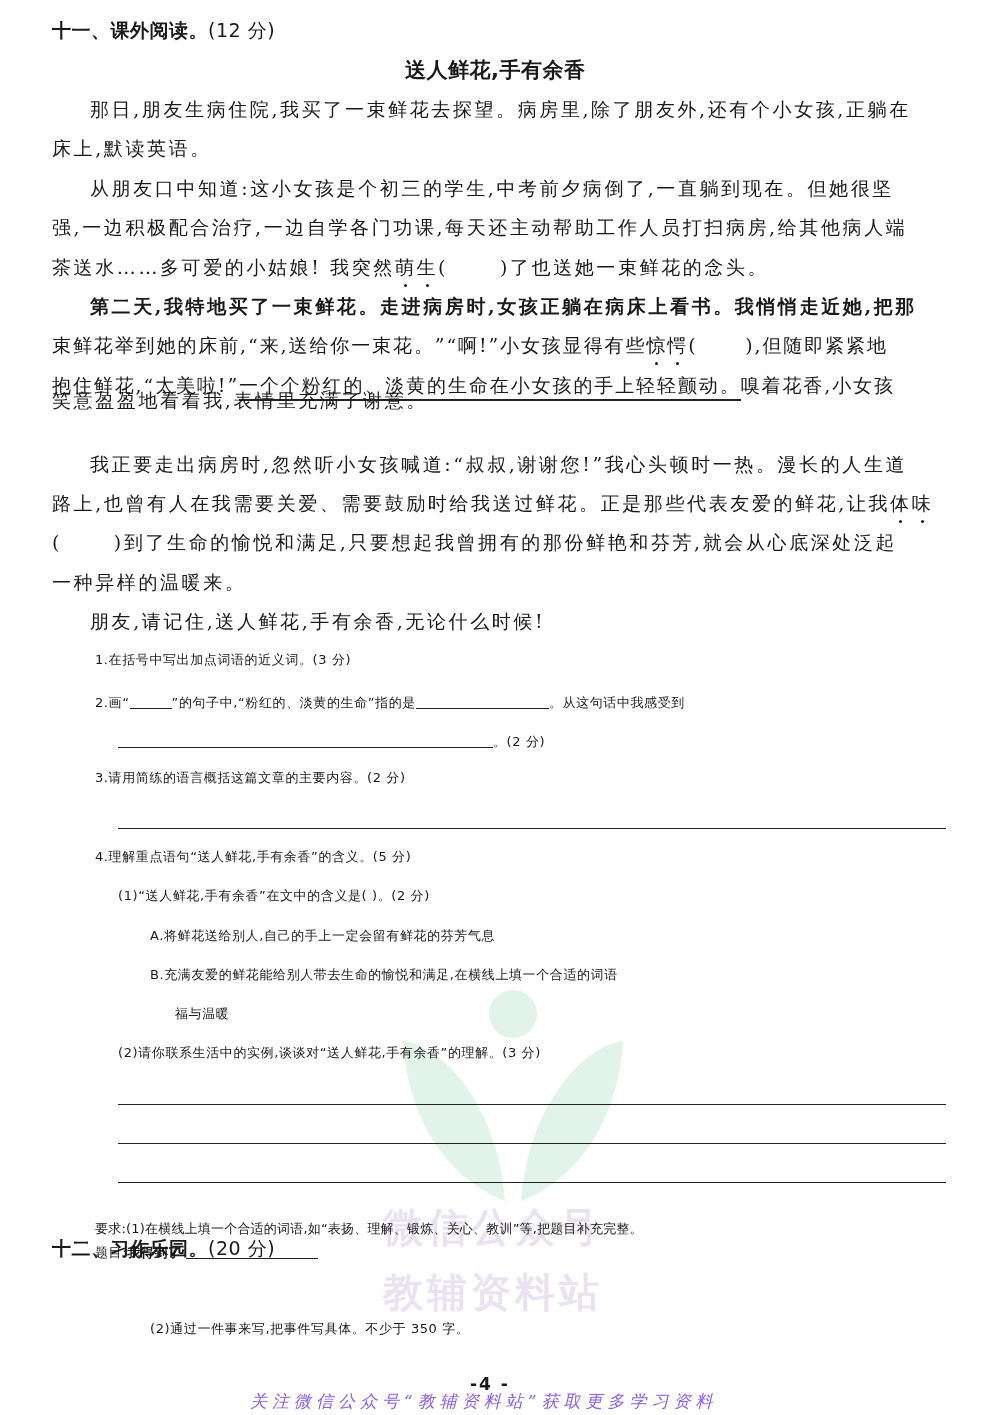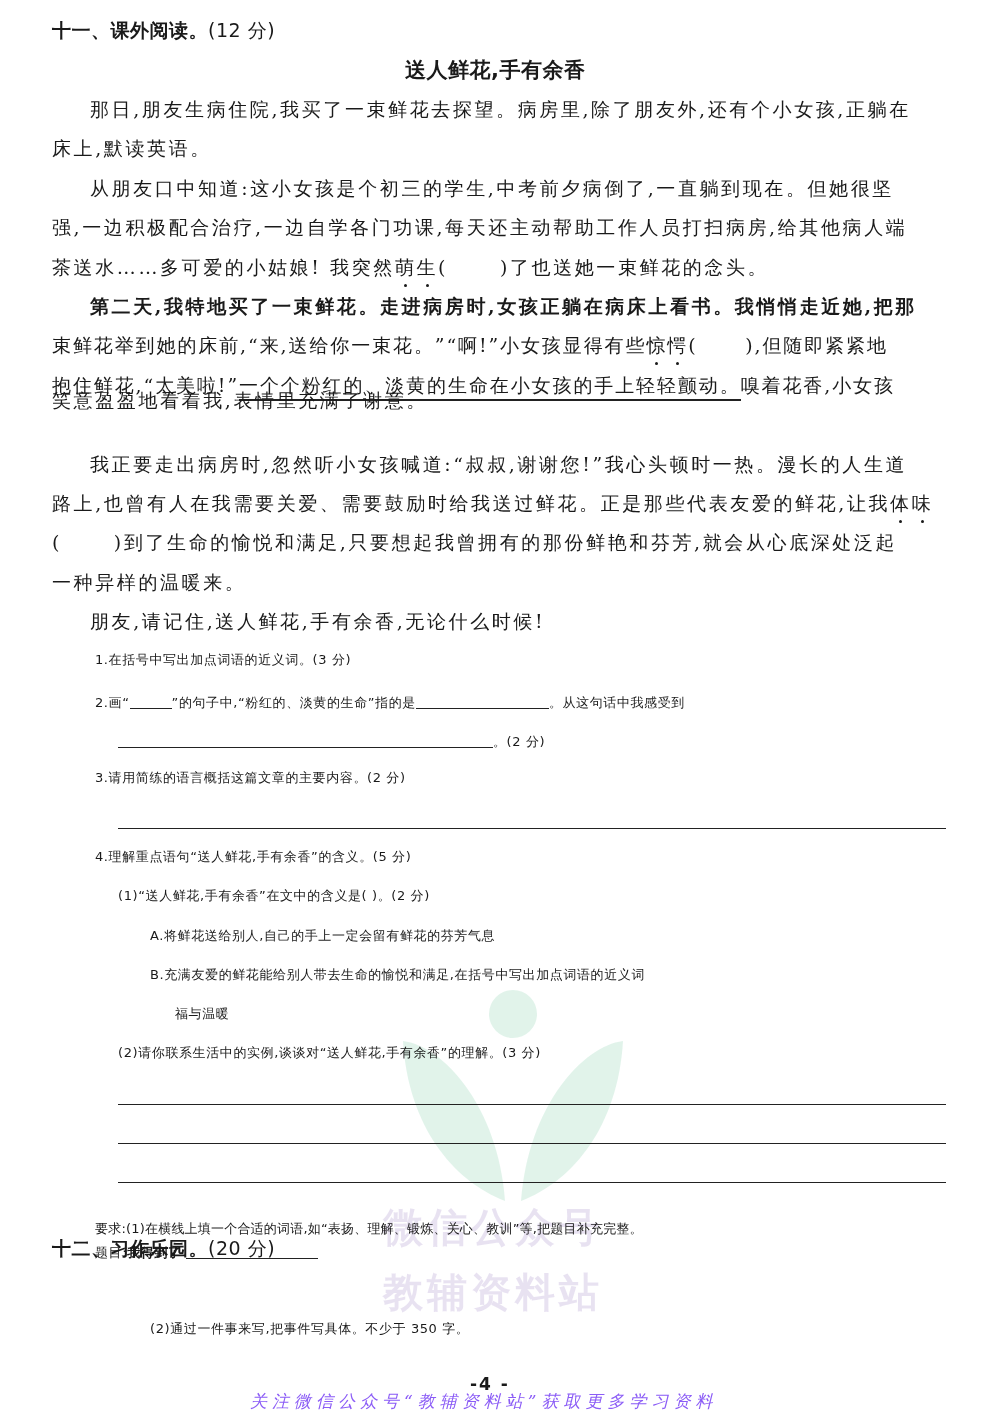--- a/index.html
+++ b/index.html
@@ -84,21 +84,21 @@
   <div class="line q" style="left:118px; top:727px;">
     <span class="blank" style="width:375px;"></span><span>。(2 分)</span>
   </div>
 
   <div class="line q" style="left:95px; top:766px;">3.请用简练的语言概括这篇文章的主要内容。(2 分)</div>
   <div class="rule" style="left:118px; top:828px; width:828px;"></div>
 
   <div class="line q" style="left:95px; top:845px;">4.理解重点语句“送人鲜花,手有余香”的含义。(5 分)</div>
   <div class="line q" style="left:118px; top:884px;">(1)“送人鲜花,手有余香”在文中的含义是(     )。(2 分)</div>
   <div class="line q" style="left:150px; top:924px;">A.将鲜花送给别人,自己的手上一定会留有鲜花的芬芳气息</div>
-  <div class="line q" style="left:150px; top:963px;">B.充满友爱的鲜花能给别人带去生命的愉悦和满足,在括号中写出加点词语的近义词</div>
+  <div class="line q" style="left:150px; top:963px;">B.充满友爱的鲜花能给别人带去生命的愉悦和满足,在横线上填一个合适的词语</div>
   <div class="line q" style="left:175px; top:1002px;">福与温暖</div>
   <div class="line q" style="left:118px; top:1041px;">(2)请你联系生活中的实例,谈谈对“送人鲜花,手有余香”的理解。(3 分)</div>
 
   <div class="rule" style="left:118px; top:1104px; width:828px;"></div>
   <div class="rule" style="left:118px; top:1143px; width:828px;"></div>
   <div class="rule" style="left:118px; top:1182px; width:828px;"></div>
 
   <div class="line sans" style="left:52px; top:1236px; letter-spacing:0.5px;">
     <span class="bold">十二、习作乐园。</span><span>(20 分)</span>
   </div>

